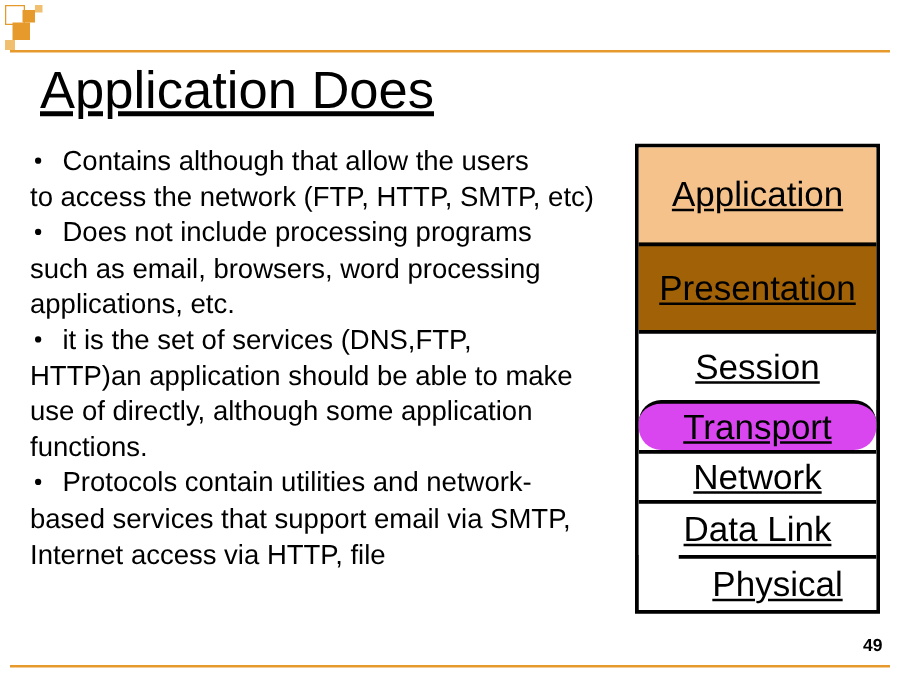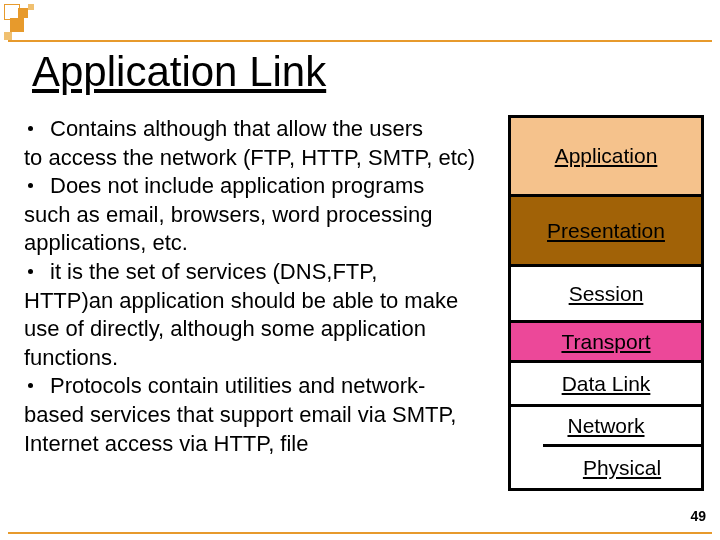--- a/index.html
+++ b/index.html
@@ -66,35 +66,35 @@
   .layers {
     position: absolute;
     top: 115px;
     left: 508px;
     width: 196px;
     border: 3px solid #000;
     box-sizing: border-box;
   }
   .layer {
     text-align: right;
-    font-size: 21px;
+    font-size: 28px;
     text-decoration: underline;
     color: #000;
     border-top: 3px solid #000;
     box-sizing: border-box;
     display: flex;
     align-items: center;
     justify-content: center;
   }
   .layer:first-child { border-top: none; }
 
   .layer-app  { height: 76px; background: #f5c28c; }
   .layer-pres { height: 70px; background: #a16207; }
   .layer-sess { height: 56px; background: #fff; }
-  .layer-trans{ height: 40px; background: #ec4899; }
+  .layer-trans{ height: 40px; background: #d946ef; border-radius: 18px; }
   .layer-net  { height: 40px; background: #fff; }
   .layer-dl   { height: 44px; background: #fff; }
   .layer-phy  { height: 44px; background: #fff; margin-left: 32px; }
 
   .underline-bottom {
     position: absolute;
     bottom: 6px;
     left: 8px;
     width: 704px;
     height: 2px;
@@ -117,32 +117,32 @@
 <div class="logo">
   <div class="logo-sq" style="left:0;top:0;width:14px;height:14px;background:#fff;border:1px solid #e79a2c;"></div>
   <div class="logo-sq" style="left:14px;top:4px;width:10px;height:10px;background:#e79a2c;"></div>
   <div class="logo-sq" style="left:24px;top:0;width:6px;height:6px;background:#f0c070;"></div>
   <div class="logo-sq" style="left:6px;top:14px;width:14px;height:14px;background:#e79a2c;"></div>
   <div class="logo-sq" style="left:0;top:28px;width:8px;height:8px;background:#f0c070;"></div>
 </div>
 
 <div class="underline-top"></div>
 
-<div class="title">Application Link</div>
+<div class="title">Application Does</div>
 
 <div class="body-left">
   <div class="bullet-line">
     <span class="bullet"></span>
     <span class="first-text">Contains although that  allow the users</span>
   </div>
   <div>to access the network (FTP, HTTP, SMTP, etc)</div>
 
   <div class="bullet-line">
     <span class="bullet"></span>
-    <span class="first-text">Does not include application programs</span>
+    <span class="first-text">Does not include processing programs</span>
   </div>
   <div>such as email, browsers, word processing applications, etc.</div>
 
   <div class="bullet-line">
     <span class="bullet"></span>
     <span class="first-text">it is the set of services (DNS,FTP,</span>
   </div>
   <div>HTTP)an application should be able to make use of directly, although some application functions.</div>
 
   <div class="bullet-line">
@@ -150,20 +150,20 @@
     <span class="first-text">Protocols contain utilities and network-</span>
   </div>
   <div>based services that support email via SMTP, Internet access via HTTP, file</div>
 </div>
 
 <div class="layers">
   <div class="layer layer-app">Application</div>
   <div class="layer layer-pres">Presentation</div>
   <div class="layer layer-sess">Session</div>
   <div class="layer layer-trans">Transport</div>
+  <div class="layer layer-net">Network</div>
   <div class="layer layer-dl">Data Link</div>
-  <div class="layer layer-net">Network</div>
   <div class="layer layer-phy">Physical</div>
 </div>
 
 <div class="page-num">49</div>
 
 <div class="underline-bottom"></div>
 
 </body></html>

